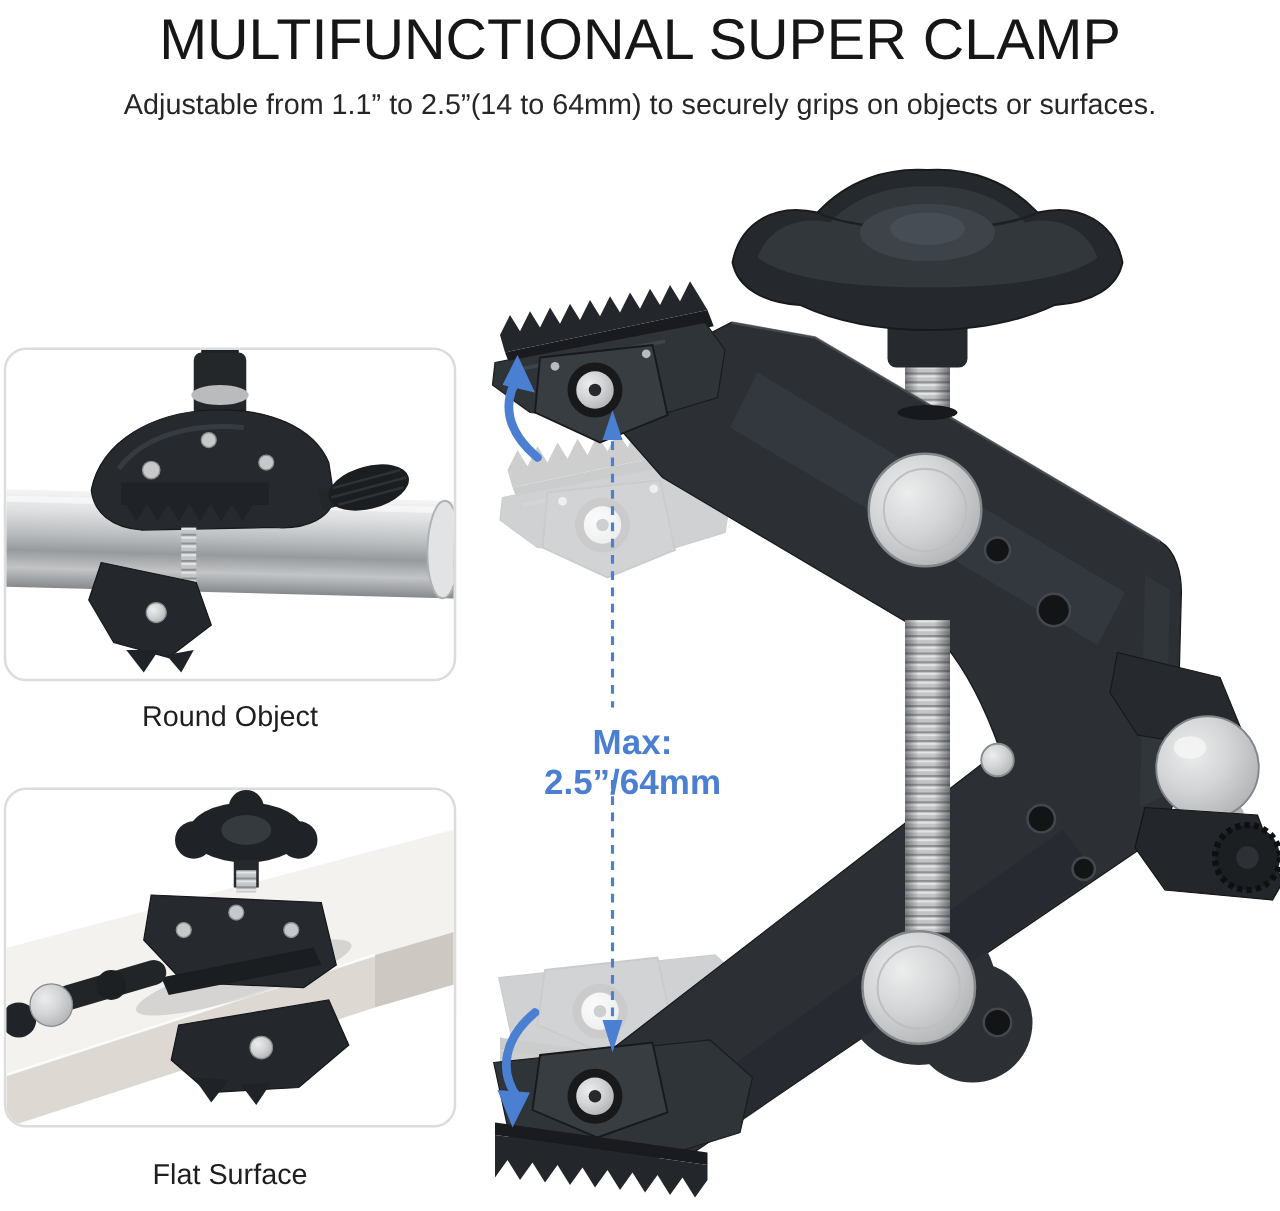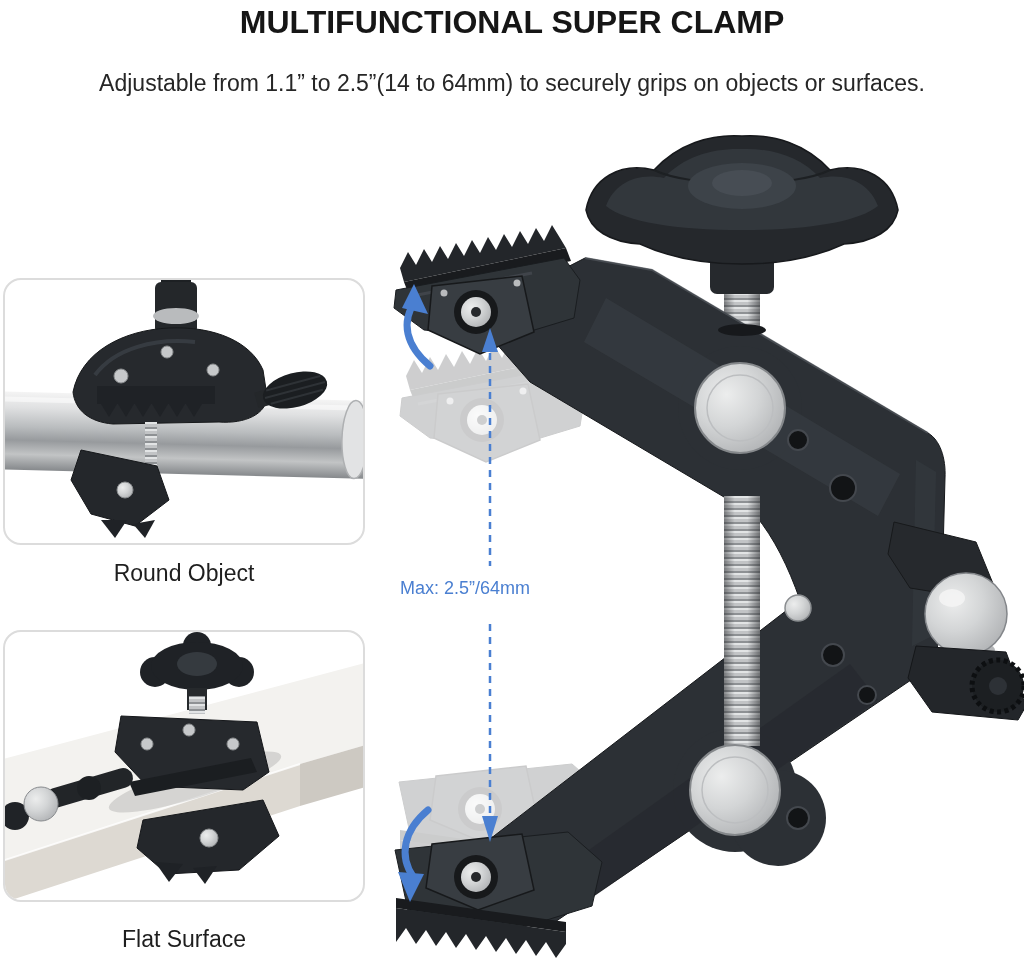--- a/index.html
+++ b/index.html
@@ -1,33 +1,33 @@
 <!DOCTYPE html>
 <html><head>
 <meta charset="utf-8">
 <style>
   html,body{margin:0;padding:0;background:#ffffff;}
   .page{position:relative;width:1024px;height:969px;background:#ffffff;overflow:hidden;
         font-family:"Liberation Sans",sans-serif;}
   .title{position:absolute;top:4px;left:0;width:100%;margin:0;text-align:center;
-         font-size:32px;font-weight:700;letter-spacing:0px;color:#161616;}
+         font-size:46px;font-weight:400;letter-spacing:0px;color:#161616;}
   .subtitle{position:absolute;top:70px;left:0;width:100%;margin:0;text-align:center;
             font-size:23px;font-weight:400;color:#262626;}
   .card{position:absolute;left:3px;width:362px;border:2px solid #dcdcdc;border-radius:18px;
         overflow:hidden;background:#fff;box-sizing:border-box;}
   .card1{top:278px;height:267px;}
   .card2{top:630px;height:272px;}
   .card svg{display:block;width:100%;height:100%;}
   .caption{position:absolute;left:3px;width:362px;text-align:center;font-size:23px;
            font-weight:400;color:#1e1e1e;}
   .cap1{top:560px;}
   .cap2{top:926px;}
   .main-illustration{position:absolute;left:380px;top:130px;width:644px;height:839px;}
-  .max-label{position:absolute;left:400px;top:578px;width:212px;
-             font-size:18px;font-weight:400;color:#4a7fd1;}
+  .max-label{position:absolute;left:400px;top:578px;width:212px;text-align:center;
+             font-size:28px;font-weight:700;color:#4a7fd1;}
   .defs-svg{position:absolute;width:0;height:0;}
 </style>
 </head>
 <body>
 
 <svg class="defs-svg" aria-hidden="true">
   <defs>
     <radialGradient id="m-silver" cx="0.35" cy="0.35" r="0.9">
       <stop offset="0" stop-color="#eceded"></stop>
       <stop offset="0.4" stop-color="#d3d5d6"></stop>

